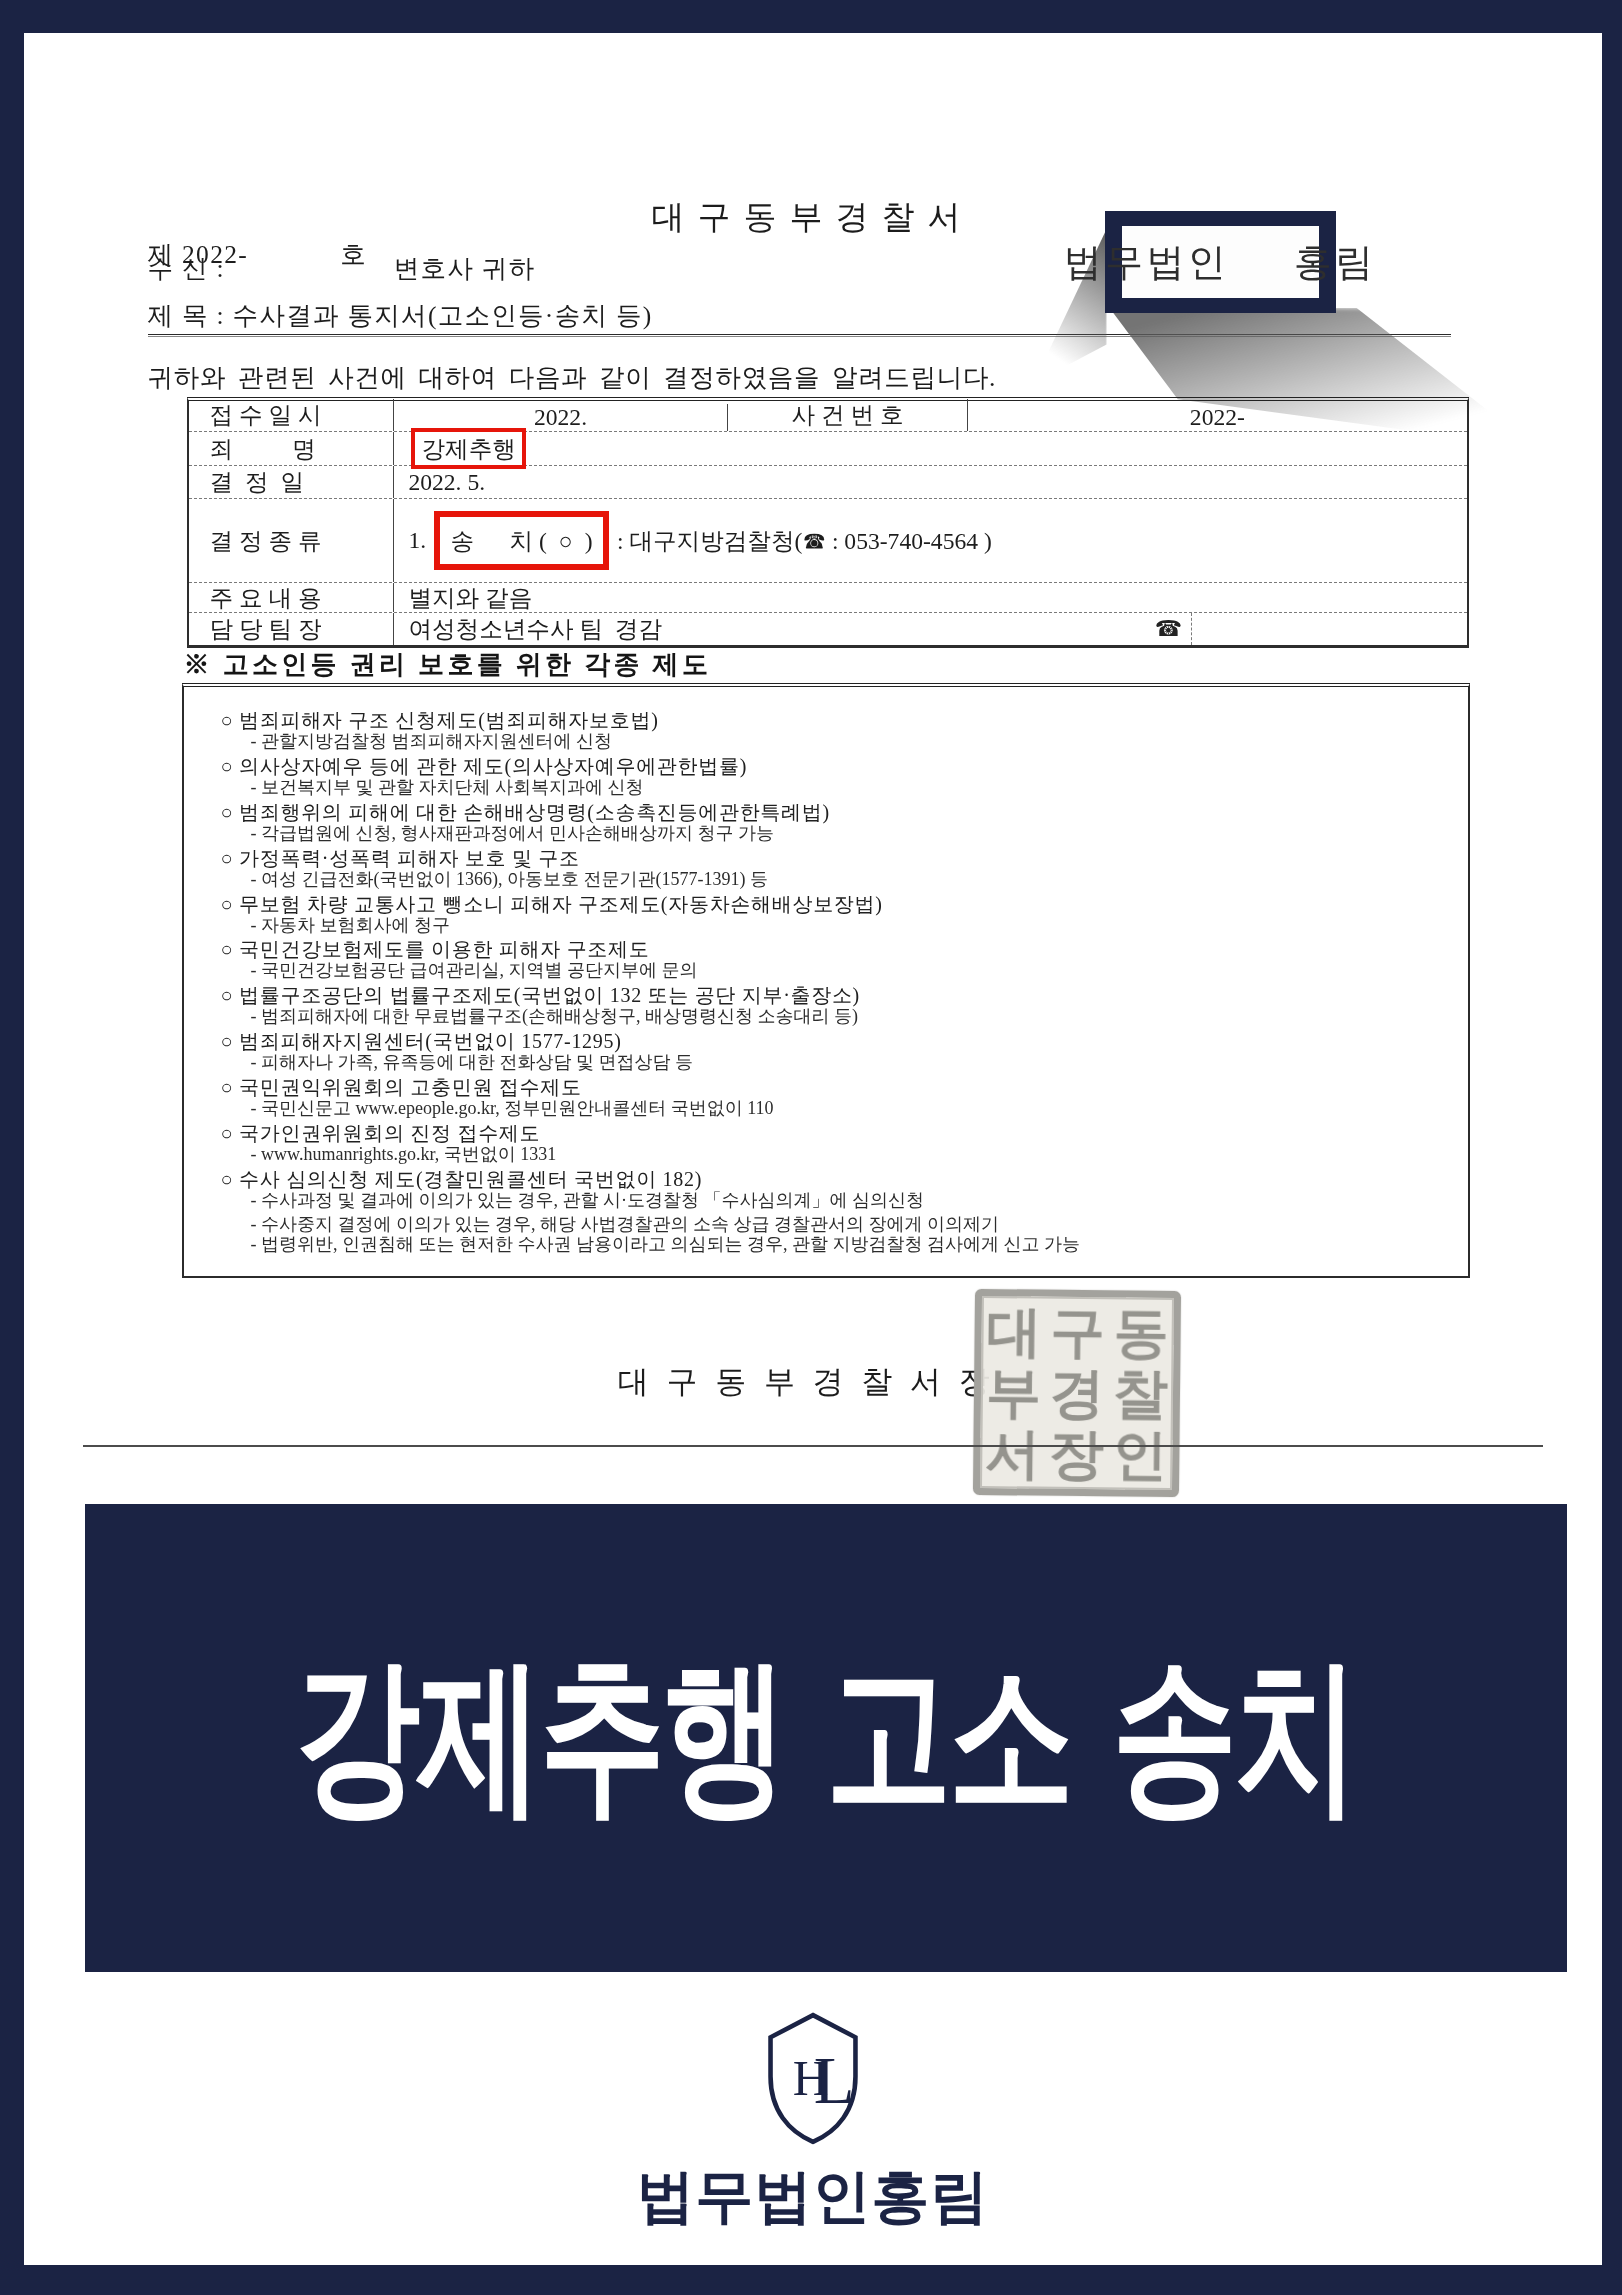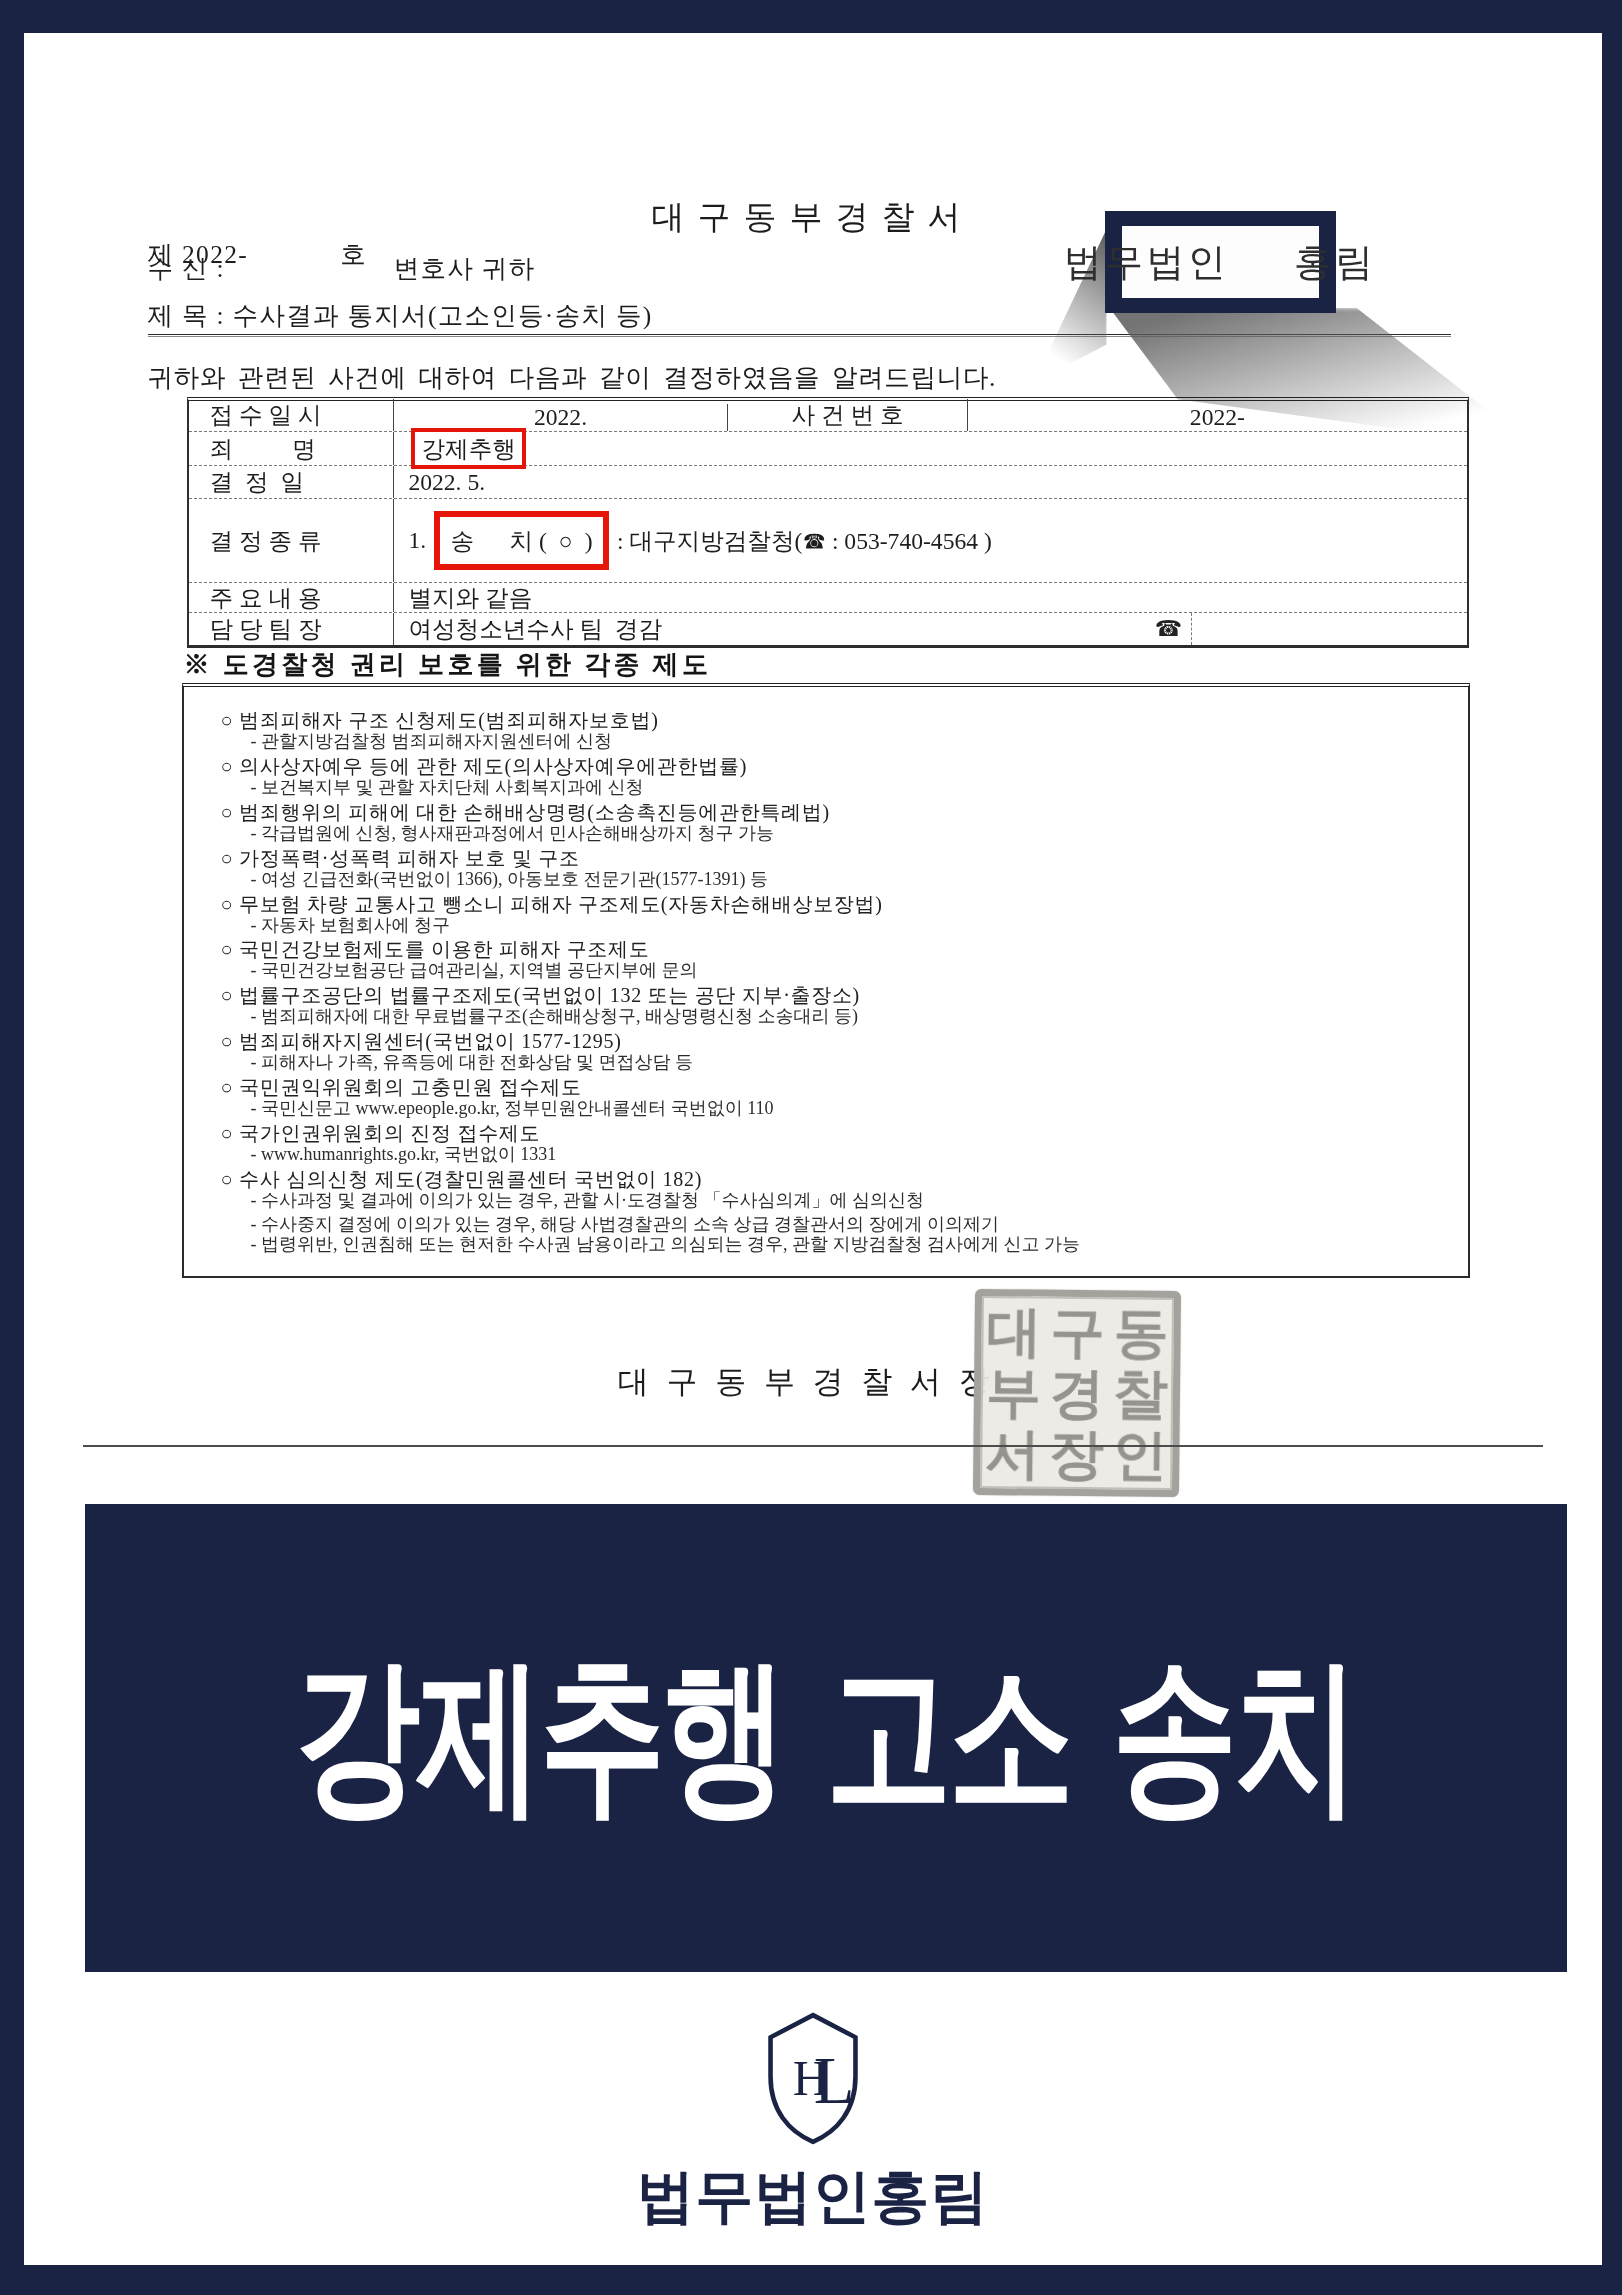--- a/index.html
+++ b/index.html
@@ -201,21 +201,21 @@
       <div class="t-row rh6">
         <div class="t-label">담 당 팀 장</div>
         <div class="t-cell w-val6">
           <span>여성청소년수사 팀  경감</span>
           <span class="phone-glyph">☎</span>
         </div>
         <div class="t-cell w-empty"></div>
       </div>
     </div>
 
-    <div class="notice-heading">※ 도경찰청 권리 보호를 위한 각종 제도</div>
+    <div class="notice-heading">※ 고소인등 권리 보호를 위한 각종 제도</div>
     <div class="notice-box">
       <div>
           <div class="n-item">
             <div class="n-main">○ 범죄피해자 구조 신청제도(범죄피해자보호법)</div>
             <div class="n-sub">- 관할지방검찰청 범죄피해자지원센터에 신청</div>
           </div>
           <div class="n-item">
             <div class="n-main">○ 의사상자예우 등에 관한 제도(의사상자예우에관한법률)</div>
             <div class="n-sub">- 보건복지부 및 관할 자치단체 사회복지과에 신청</div>
           </div>

